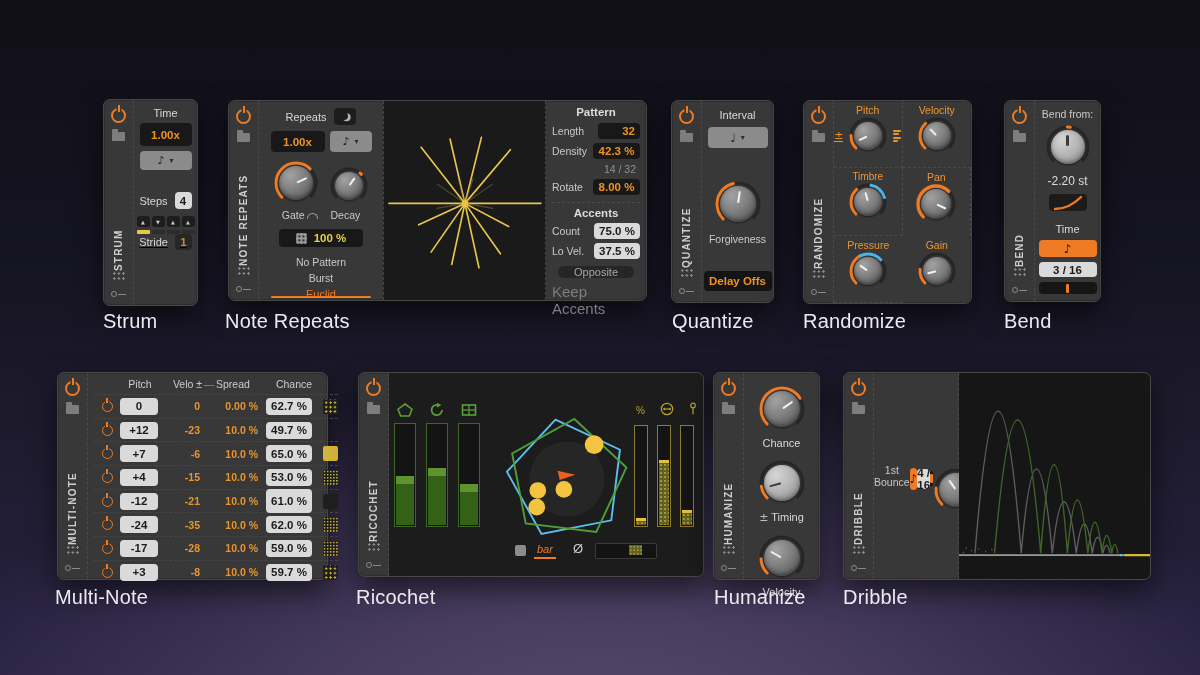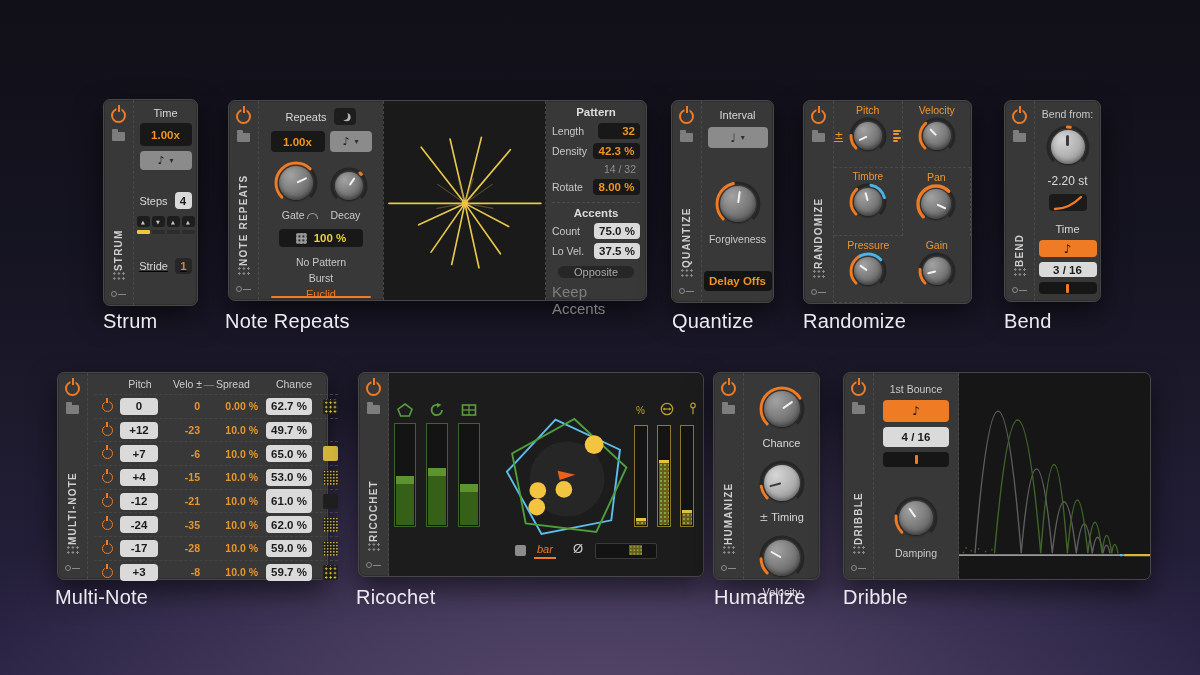--- a/index.html
+++ b/index.html
@@ -131,21 +131,21 @@
         <div style="width:13px;height:11px;background:#1d1d1d;border-radius:3px;color:#c9c9c9;font-size:5px;display:flex;align-items:center;justify-content:center;font-family:'DejaVu Sans',sans-serif;">
             <span>▲</span>
           </div>
       </div>
       <div style="display:flex;gap:2px;margin-top:3px;">
         <div style="width:13px;height:4px;background:#e8c83e;border-radius:1px;"></div>
         <div style="width:13px;height:4px;background:#2c2c2c;border-radius:1px;"></div>
         <div style="width:13px;height:4px;background:#2c2c2c;border-radius:1px;"></div>
         <div style="width:13px;height:4px;background:#2c2c2c;border-radius:1px;"></div>
       </div>
-      <div style="display:flex;align-items:center;gap:7px;margin-top:24px;text-decoration:underline;">
+      <div style="display:flex;align-items:center;gap:7px;text-decoration:underline;">
         <span class="lab">Stride</span>
         <div class="vbox" style="width:17px;height:16px;background:#262626;color:#c08a40;">
             <span>1</span>
           </div>
       </div>
     </div>
   </div>
   <div class="title" style="left:103px;top:310px;">Strum</div>
 
   <div class="device" style="left:228px;top:100px;width:417px;height:199px;">
@@ -699,21 +699,21 @@
 
   <div class="device" style="left:843px;top:372px;width:306px;height:206px;">
     <div class="rail">
       <span class="pwr"></span>
       <span class="folder"></span>
       <span class="vname">DRIBBLE</span>
       <span class="dots9"></span>
       <span class="outmap"></span>
     </div>
     <div class="body" style="display:flex;">
-      <div style="width:84px;flex:0 0 84px;display:flex;flex-direction:column;align-items:center;padding:10px 0;border-right:1px dashed #4a4a4a;">
+      <div style="width:84px;flex:0 0 84px;display:flex;flex-direction:row;align-items:center;padding:10px 0;border-right:1px dashed #4a4a4a;text-align:center;">
         <span class="lab-s">1st Bounce</span>
         <div class="orangebtn" style="width:66px;height:22px;margin-top:5px;">
           <span class="glyph" style="font-size:12px;">♪</span>
         </div>
         <div class="lbox" style="width:66px;height:20px;margin-top:5px;">
             <span>4 / 16</span>
           </div>
         <div class="blackbar" style="width:66px;height:15px;margin-top:5px;">
             <span class="vline"></span>
           </div>

